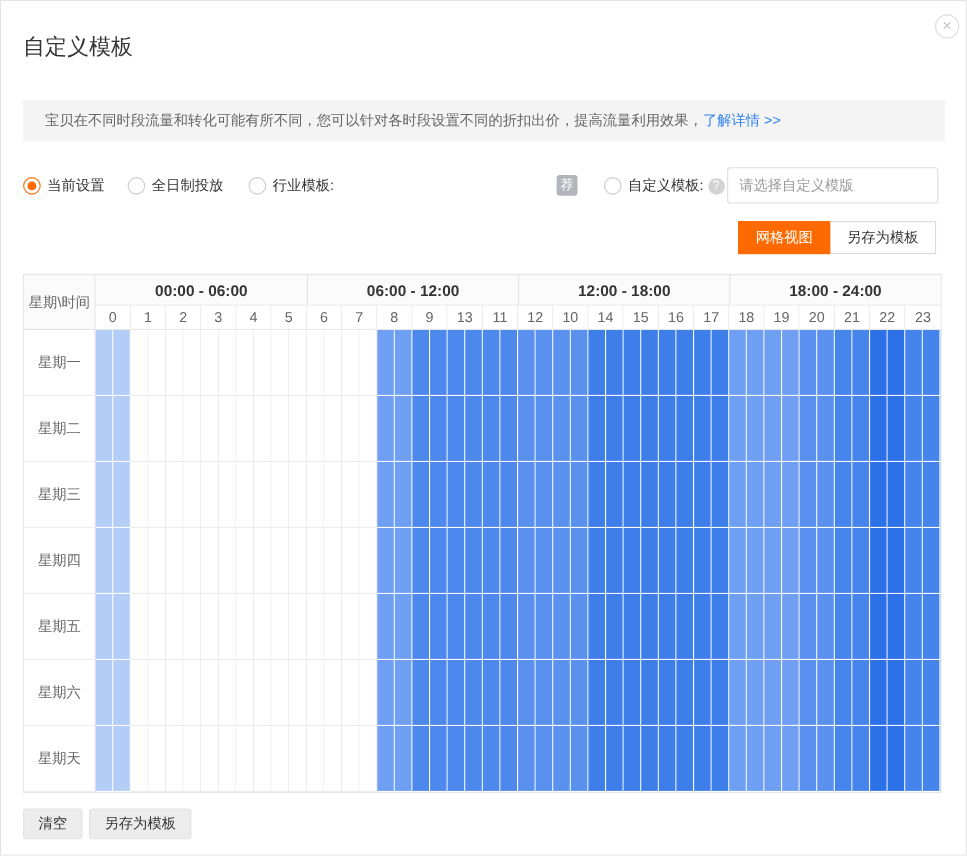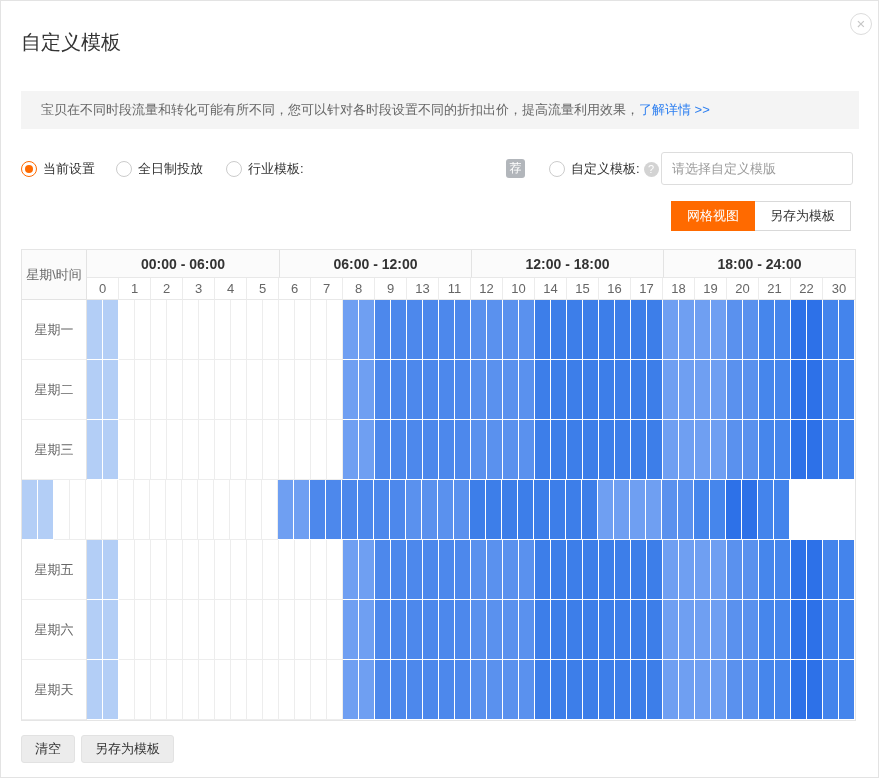--- a/index.html
+++ b/index.html
@@ -136,21 +136,21 @@
             <div class="hour-cell">10</div>
             <div class="hour-cell">14</div>
             <div class="hour-cell">15</div>
             <div class="hour-cell">16</div>
             <div class="hour-cell">17</div>
             <div class="hour-cell">18</div>
             <div class="hour-cell">19</div>
             <div class="hour-cell">20</div>
             <div class="hour-cell">21</div>
             <div class="hour-cell">22</div>
-            <div class="hour-cell">30</div>
+            <div class="hour-cell">23</div>
           </div>
       </div>
     </div>
     <div>
         <div class="day-row">
           <div class="day-label">星期一</div>
           <div class="tcell filled" style="background: rgb(179, 206, 246);"></div>
           <div class="tcell filled" style="background: rgb(179, 206, 246);"></div>
           <div class="tcell empty"></div>
           <div class="tcell empty"></div>
@@ -295,20 +295,21 @@
           <div class="tcell filled" style="background: rgb(90, 145, 238);"></div>
           <div class="tcell filled" style="background: rgb(90, 145, 238);"></div>
           <div class="tcell filled" style="background: rgb(70, 134, 236);"></div>
           <div class="tcell filled" style="background: rgb(70, 134, 236);"></div>
           <div class="tcell filled" style="background: rgb(45, 113, 232);"></div>
           <div class="tcell filled" style="background: rgb(45, 113, 232);"></div>
           <div class="tcell filled" style="background: rgb(68, 132, 236);"></div>
           <div class="tcell filled" style="background: rgb(68, 132, 236);"></div>
         </div>
         <div class="day-row">
+          <div class="day-label">星期四</div>
           <div class="tcell filled" style="background: rgb(179, 206, 246);"></div>
           <div class="tcell filled" style="background: rgb(179, 206, 246);"></div>
           <div class="tcell empty"></div>
           <div class="tcell empty"></div>
           <div class="tcell empty"></div>
           <div class="tcell empty"></div>
           <div class="tcell empty"></div>
           <div class="tcell empty"></div>
           <div class="tcell empty"></div>
           <div class="tcell empty"></div>

